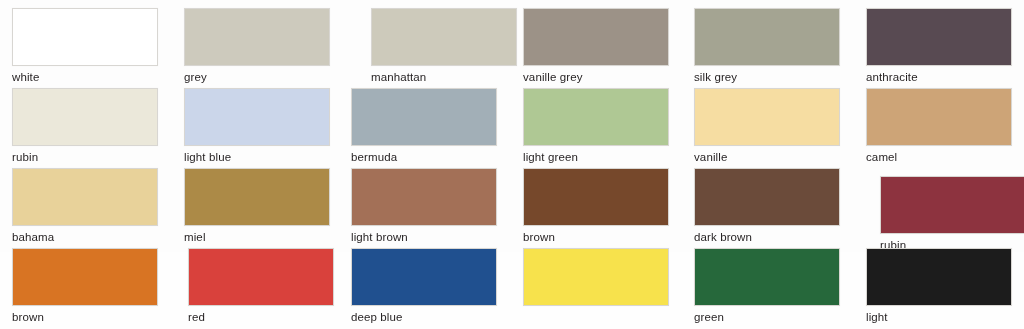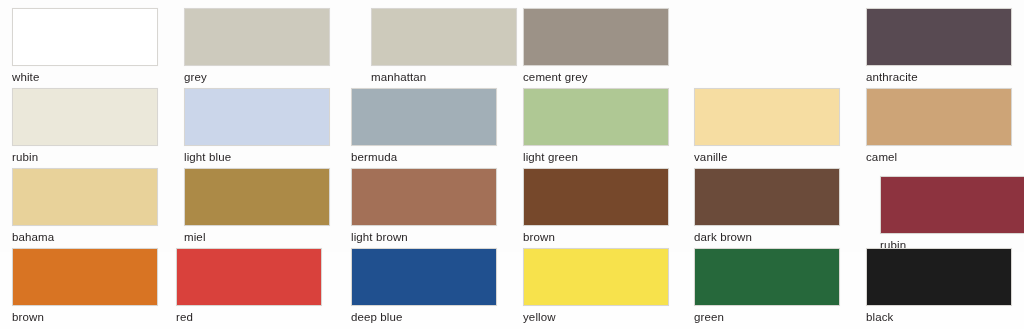--- a/index.html
+++ b/index.html
@@ -52,21 +52,25 @@
     <div class="swatch-cell" style="left: 184px; top: 8px;">
       <div class="swatch-chip" style="width: 146px; height: 58px; border-color: rgb(216, 214, 210); background: rgb(205, 202, 189);"></div>
       <div class="swatch-label" style="color: rgb(35, 31, 32);">grey</div>
     </div>
     <div class="swatch-cell" style="left: 351px; top: 8px; padding-left: 20px;">
       <div class="swatch-chip" style="width: 146px; height: 58px; border-color: rgb(216, 214, 210); background: rgb(205, 202, 187);"></div>
       <div class="swatch-label" style="color: rgb(35, 31, 32);">manhattan</div>
     </div>
     <div class="swatch-cell" style="left: 523px; top: 8px;">
       <div class="swatch-chip" style="width: 146px; height: 58px; border-color: rgb(216, 214, 210); background: rgb(156, 146, 135);"></div>
-      <div class="swatch-label" style="color: rgb(35, 31, 32);">cement grey</div>
+      <div class="swatch-label" style="color: rgb(35, 31, 32);">vanille grey</div>
+    </div>
+    <div class="swatch-cell" style="left: 694px; top: 8px;">
+      <div class="swatch-chip" style="width: 146px; height: 58px; border-color: rgb(216, 214, 210); background: rgb(164, 164, 146);"></div>
+      <div class="swatch-label" style="color: rgb(35, 31, 32);">silk grey</div>
     </div>
     <div class="swatch-cell" style="left: 866px; top: 8px;">
       <div class="swatch-chip" style="width: 146px; height: 58px; border-color: rgb(216, 214, 210); background: rgb(88, 74, 82);"></div>
       <div class="swatch-label" style="color: rgb(35, 31, 32);">anthracite</div>
     </div>
     <div class="swatch-cell" style="left: 12px; top: 88px;">
       <div class="swatch-chip" style="width: 146px; height: 58px; border-color: rgb(216, 214, 210); background: rgb(235, 232, 218);"></div>
       <div class="swatch-label" style="color: rgb(35, 31, 32);">rubin</div>
     </div>
     <div class="swatch-cell" style="left: 184px; top: 88px;">
@@ -110,33 +114,32 @@
       <div class="swatch-label" style="color: rgb(35, 31, 32);">brown</div>
     </div>
     <div class="swatch-cell" style="left: 880px; top: 168px; margin-top: 8px;">
       <div class="swatch-chip" style="width: 146px; height: 58px; border-color: rgb(216, 214, 210); background: rgb(141, 51, 63);"></div>
       <div class="swatch-label" style="color: rgb(35, 31, 32);">rubin</div>
     </div>
     <div class="swatch-cell" style="left: 12px; top: 248px;">
       <div class="swatch-chip" style="width: 146px; height: 58px; border-color: rgb(216, 214, 210); background: rgb(216, 116, 35);"></div>
       <div class="swatch-label" style="color: rgb(35, 31, 32);">brown</div>
     </div>
-    <div class="swatch-cell" style="left: 176px; top: 248px;">
+    <div class="swatch-cell" style="left: 188px; top: 248px;">
       <div class="swatch-chip" style="width: 146px; height: 58px; border-color: rgb(216, 214, 210); background: rgb(217, 65, 60);"></div>
       <div class="swatch-label" style="color: rgb(35, 31, 32);">red</div>
     </div>
     <div class="swatch-cell" style="left: 351px; top: 248px;">
       <div class="swatch-chip" style="width: 146px; height: 58px; border-color: rgb(216, 214, 210); background: rgb(32, 80, 143);"></div>
       <div class="swatch-label" style="color: rgb(35, 31, 32);">deep blue</div>
     </div>
     <div class="swatch-cell" style="left: 523px; top: 248px;">
       <div class="swatch-chip" style="width: 146px; height: 58px; border-color: rgb(216, 214, 210); background: rgb(247, 226, 76);"></div>
-      <div class="swatch-label" style="color: rgb(35, 31, 32);">yellow</div>
     </div>
     <div class="swatch-cell" style="left: 694px; top: 248px;">
       <div class="swatch-chip" style="width: 146px; height: 58px; border-color: rgb(216, 214, 210); background: rgb(38, 104, 59);"></div>
       <div class="swatch-label" style="color: rgb(35, 31, 32);">green</div>
     </div>
     <div class="swatch-cell" style="left: 866px; top: 248px;">
       <div class="swatch-chip" style="width: 146px; height: 58px; border-color: rgb(216, 214, 210); background: rgb(28, 28, 28);"></div>
-      <div class="swatch-label" style="color: rgb(35, 31, 32);">black</div>
+      <div class="swatch-label" style="color: rgb(35, 31, 32);">light</div>
     </div>
   </div>
 
 </body></html>

